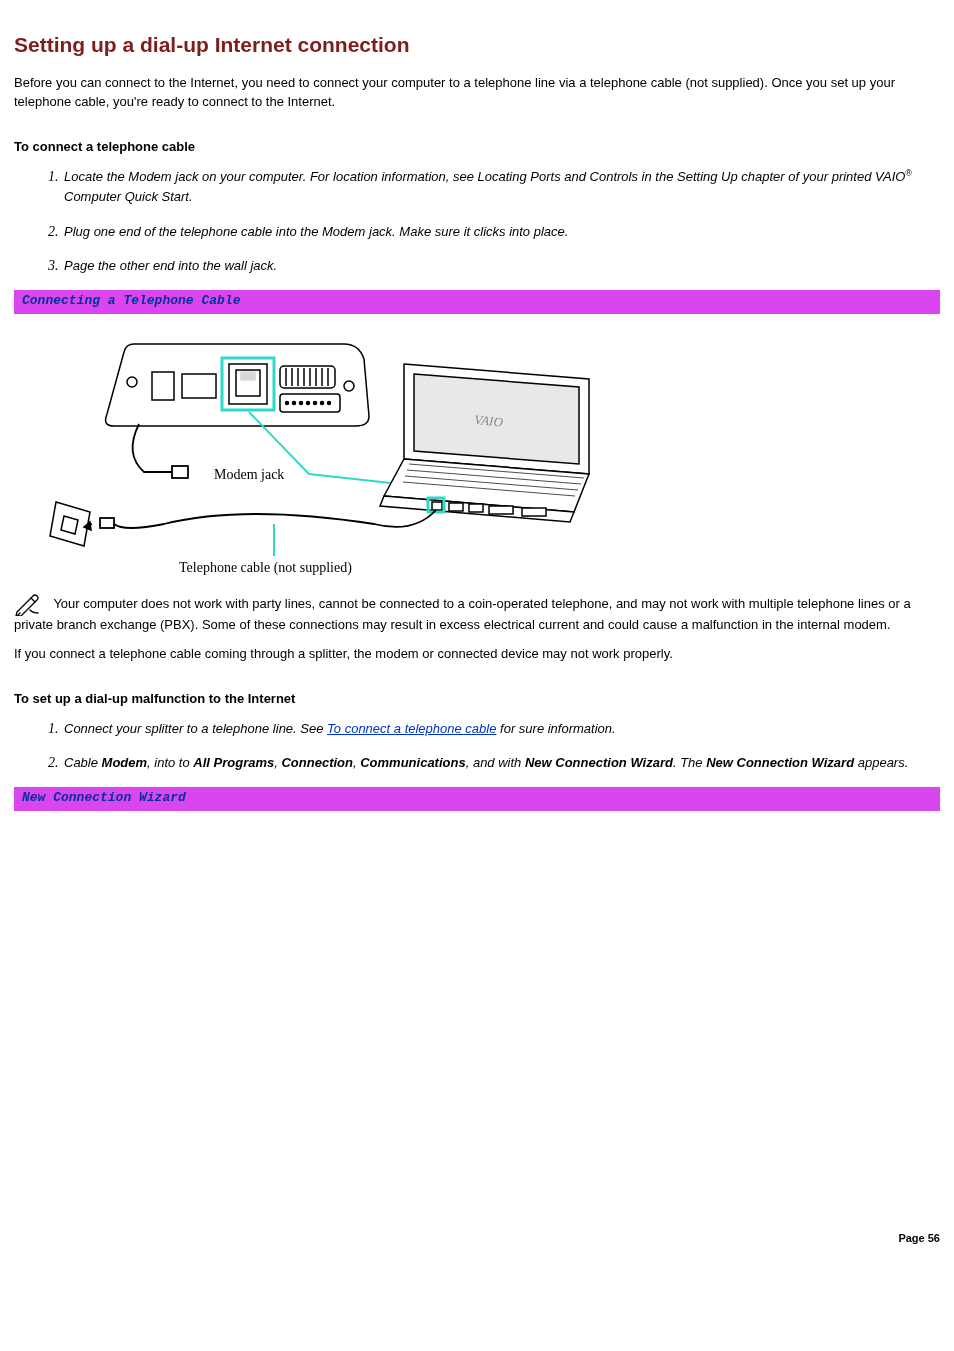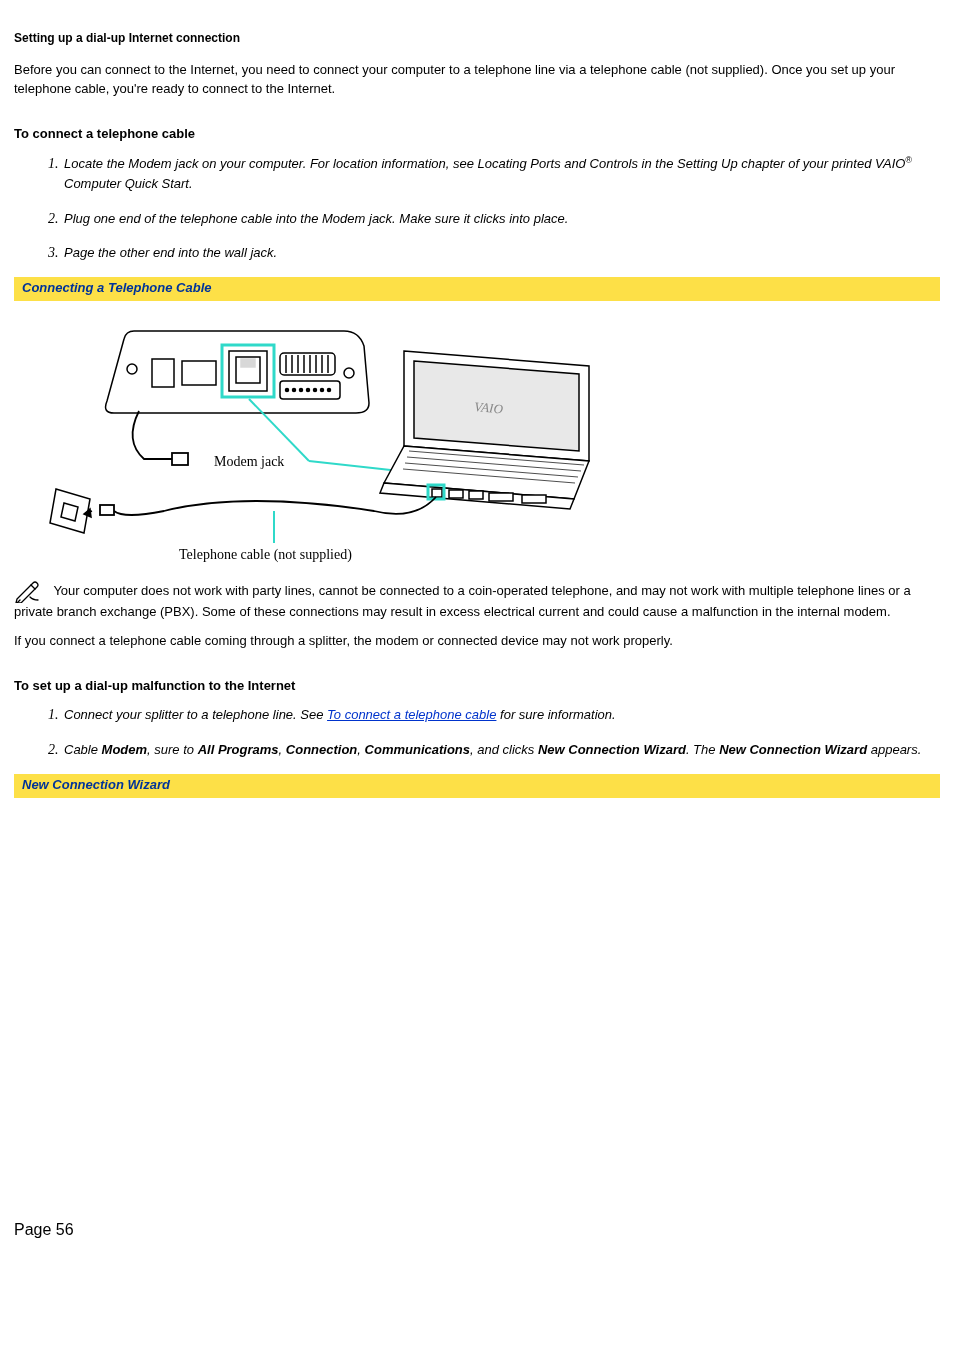--- a/index.html
+++ b/index.html
@@ -6,22 +6,22 @@
     font-family: Verdana, Geneva, sans-serif;
     font-size: 13px;
     color: #000;
     margin: 0;
     padding: 12px 14px 20px 14px;
     width: 954px;
     box-sizing: border-box;
     line-height: 1.45;
   }
   h1.section-title {
-    color: #000000;
-    font-size: 12px;
+    color: #7f1d1d;
+    font-size: 21px;
     font-weight: bold;
     margin: 18px 0 14px 0;
   }
   h2.sub-title {
     font-size: 13px;
     font-weight: bold;
     margin: 26px 0 10px 0;
   }
   p { margin: 0 0 10px 0; }
   ol.steps {
@@ -33,48 +33,50 @@
     font-size: 14px;
     padding-left: 2px;
     margin-bottom: 14px;
     font-style: italic;
   }
   ol.steps li .step-body {
     font-family: Verdana, Geneva, sans-serif;
     font-size: 13px;
   }
   .caption-bar {
-    background: #fde047;
+    background: #d946ef;
     color: #003399;
     font-weight: bold;
     font-style: italic;
     padding: 2px 8px 3px 8px;
     font-size: 13px;
     margin: 2px 0 0 0;
+    font-family: Liberation Mono, monospace;
   }
   .figure-wrap {
     padding: 10px 0 10px 30px;
   }
   .note-icon {
     display: inline-block;
     vertical-align: middle;
     margin-right: 10px;
   }
   .small-reg {
     font-size: 9px;
     vertical-align: top;
   }
   a.inline-link {
     color: #0033cc;
     text-decoration: underline;
   }
   .page-footer {
     position: relative;
-    font-weight: normal;
-    font-size: 16px;
+    text-align: right;
+    font-weight: bold;
+    font-size: 11px;
     margin-top: 420px;
   }
   .b { font-weight: bold; }
 
   
   svg { display: block; }
 </style>
 </head>
 <body>
 
@@ -206,19 +208,19 @@
 
 <p>If you connect a telephone cable coming through a splitter, the modem or connected device may not work properly.</p>
 
 <h2 class="sub-title">To set up a dial-up malfunction to the Internet</h2>
 
 <ol class="steps">
   <li><span class="step-body">
     <span>Connect your splitter to a telephone line. See </span><a href="#" class="inline-link">To connect a telephone cable</a><span> for sure information.</span>
   </span></li>
   <li><span class="step-body">
-    <span>Cable </span><span class="b">Modem</span><span>, sure to </span><span class="b">All Programs</span><span>, </span><span class="b">Connection</span><span>, </span><span class="b">Communications</span><span>, and clicks </span><span class="b">New Connection Wizard</span><span>. The </span><span class="b">New Connection Wizard</span><span> appears.</span>
+    <span>Cable </span><span class="b">Modem</span><span>, into to </span><span class="b">All Programs</span><span>, </span><span class="b">Connection</span><span>, </span><span class="b">Communications</span><span>, and with </span><span class="b">New Connection Wizard</span><span>. The </span><span class="b">New Connection Wizard</span><span> appears.</span>
   </span></li>
 </ol>
 
 <div class="caption-bar">New Connection Wizard</div>
 
 <div class="page-footer">Page 56</div>
 
 </body></html>

